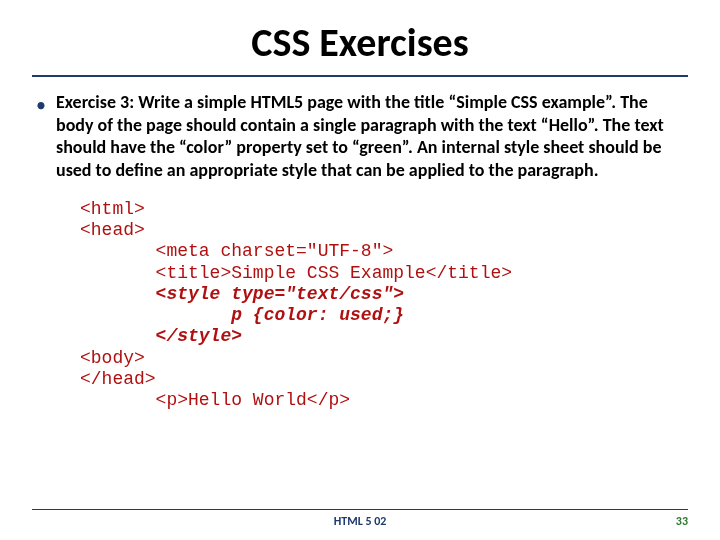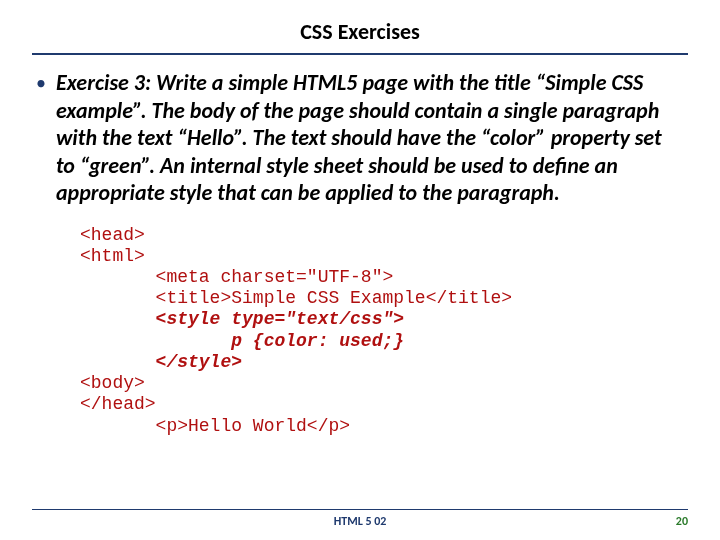--- a/index.html
+++ b/index.html
@@ -12,21 +12,21 @@
     overflow: hidden;
   }
   .slide {
     width: 100%;
     height: 100%;
     padding: 18px 32px 0 32px;
     position: relative;
   }
   .title {
     text-align: center;
-    font-size: 22px;
+    font-size: 40px;
     font-weight: 700;
     color: #000;
     padding-bottom: 8px;
   }
   .title-rule {
     border: none;
     border-top: 2.5px solid #1f3a6e;
     margin: 0 0 14px 0;
   }
   .bullet-row {
@@ -36,24 +36,23 @@
     padding: 0 4px;
   }
   .bullet-dot {
     color: #1f3a6e;
     font-size: 20px;
     line-height: 24px;
     flex: 0 0 auto;
     padding-top: 2px;
   }
   .exercise-text {
-    font-size: 22px;
+    font-size: 18px;
     line-height: 1.25;
     font-weight: 700;
-    font-style: italic;
     color: #000;
     padding-right: 4px;
   }
   .code-block {
     margin: 18px 0 0 48px;
     font-family: "Courier New", Courier, monospace;
     font-size: 18px;
     line-height: 1.18;
     color: #b01010;
   }
@@ -89,34 +88,34 @@
 
   <div class="title">CSS Exercises</div>
   <hr class="title-rule">
 
   <div class="bullet-row">
     <div class="bullet-dot">•</div>
     <div class="exercise-text">Exercise 3: Write a simple HTML5 page with the title “Simple CSS example”. The body of the page should contain a single paragraph with the text “Hello”. The text should have the “color” property set to “green”. An internal style sheet should be used to define an appropriate style that can be applied to the paragraph.</div>
   </div>
 
   <div class="code-block">
+    <div class="code-line">&lt;html&gt;</div>
     <div class="code-line">&lt;head&gt;</div>
-    <div class="code-line">&lt;html&gt;</div>
     <div class="code-line">       &lt;meta charset="UTF-8"&gt;</div>
     <div class="code-line">       &lt;title&gt;Simple CSS Example&lt;/title&gt;</div>
     <div class="code-line bi">       &lt;style type="text/css"&gt;</div>
     <div class="code-line bi">              p {color: used;}</div>
     <div class="code-line bi">       &lt;/style&gt;</div>
     <div class="code-line">&lt;body&gt;</div>
     <div class="code-line">&lt;/head&gt;</div>
     <div class="code-line">       &lt;p&gt;Hello World&lt;/p&gt;</div>
   </div>
 
   <div class="footer">
     <hr class="footer-rule">
     <div class="footer-row">
       <div class="footer-left"></div>
       <div class="footer-center">HTML 5 02</div>
-      <div class="footer-right">20</div>
+      <div class="footer-right">33</div>
     </div>
   </div>
 
 </div>
 
 </body></html>

